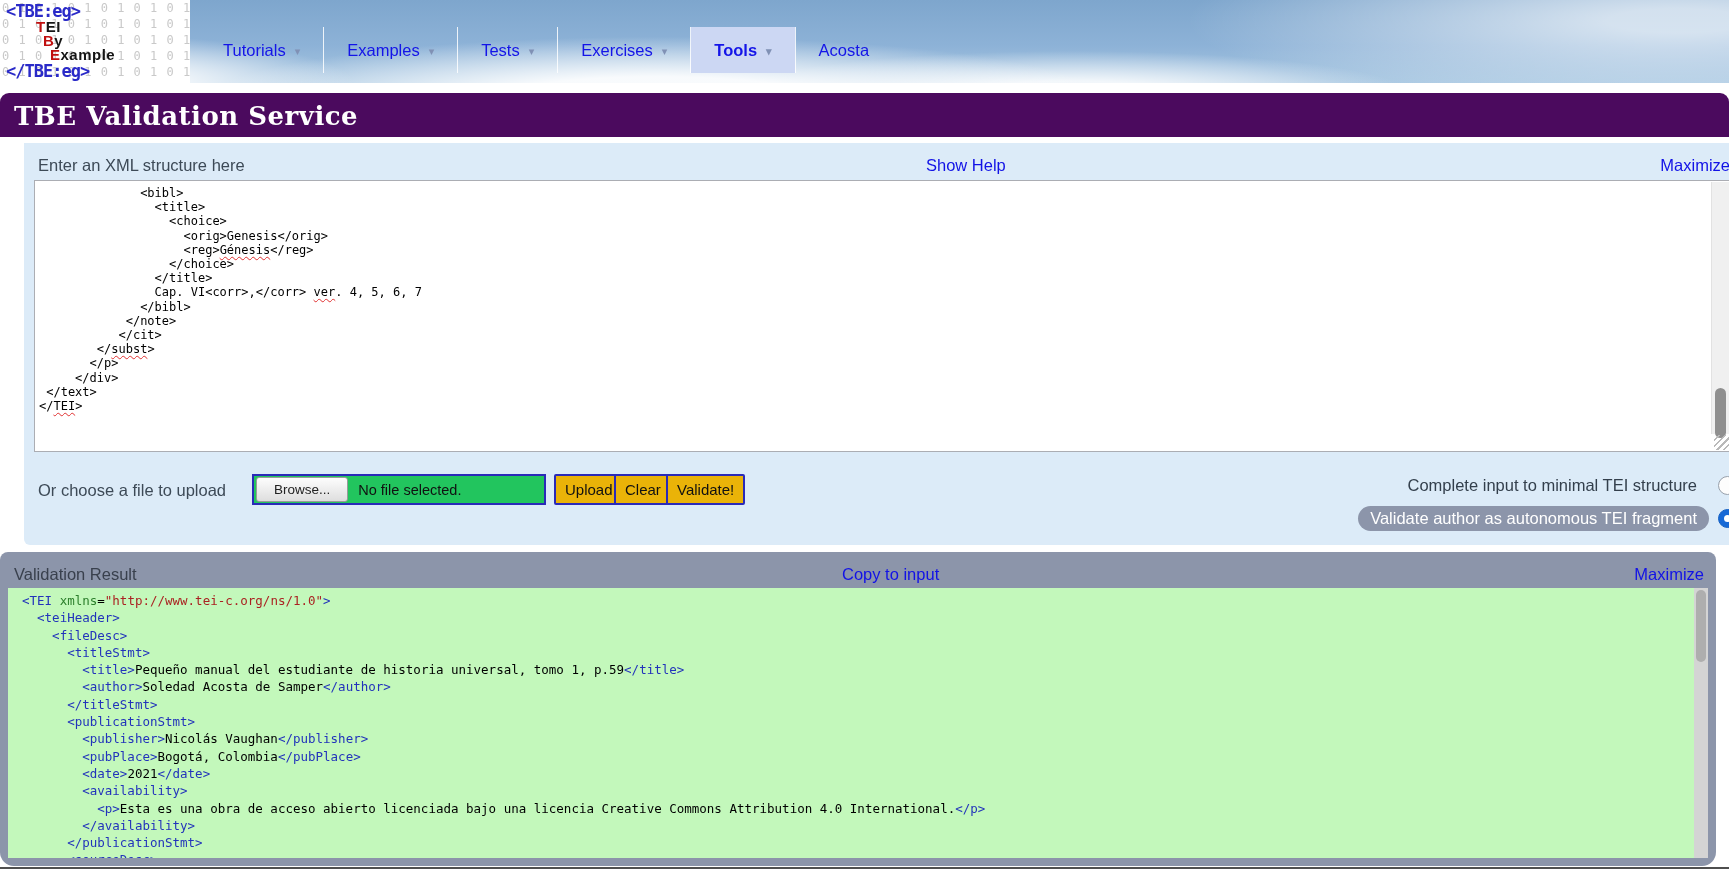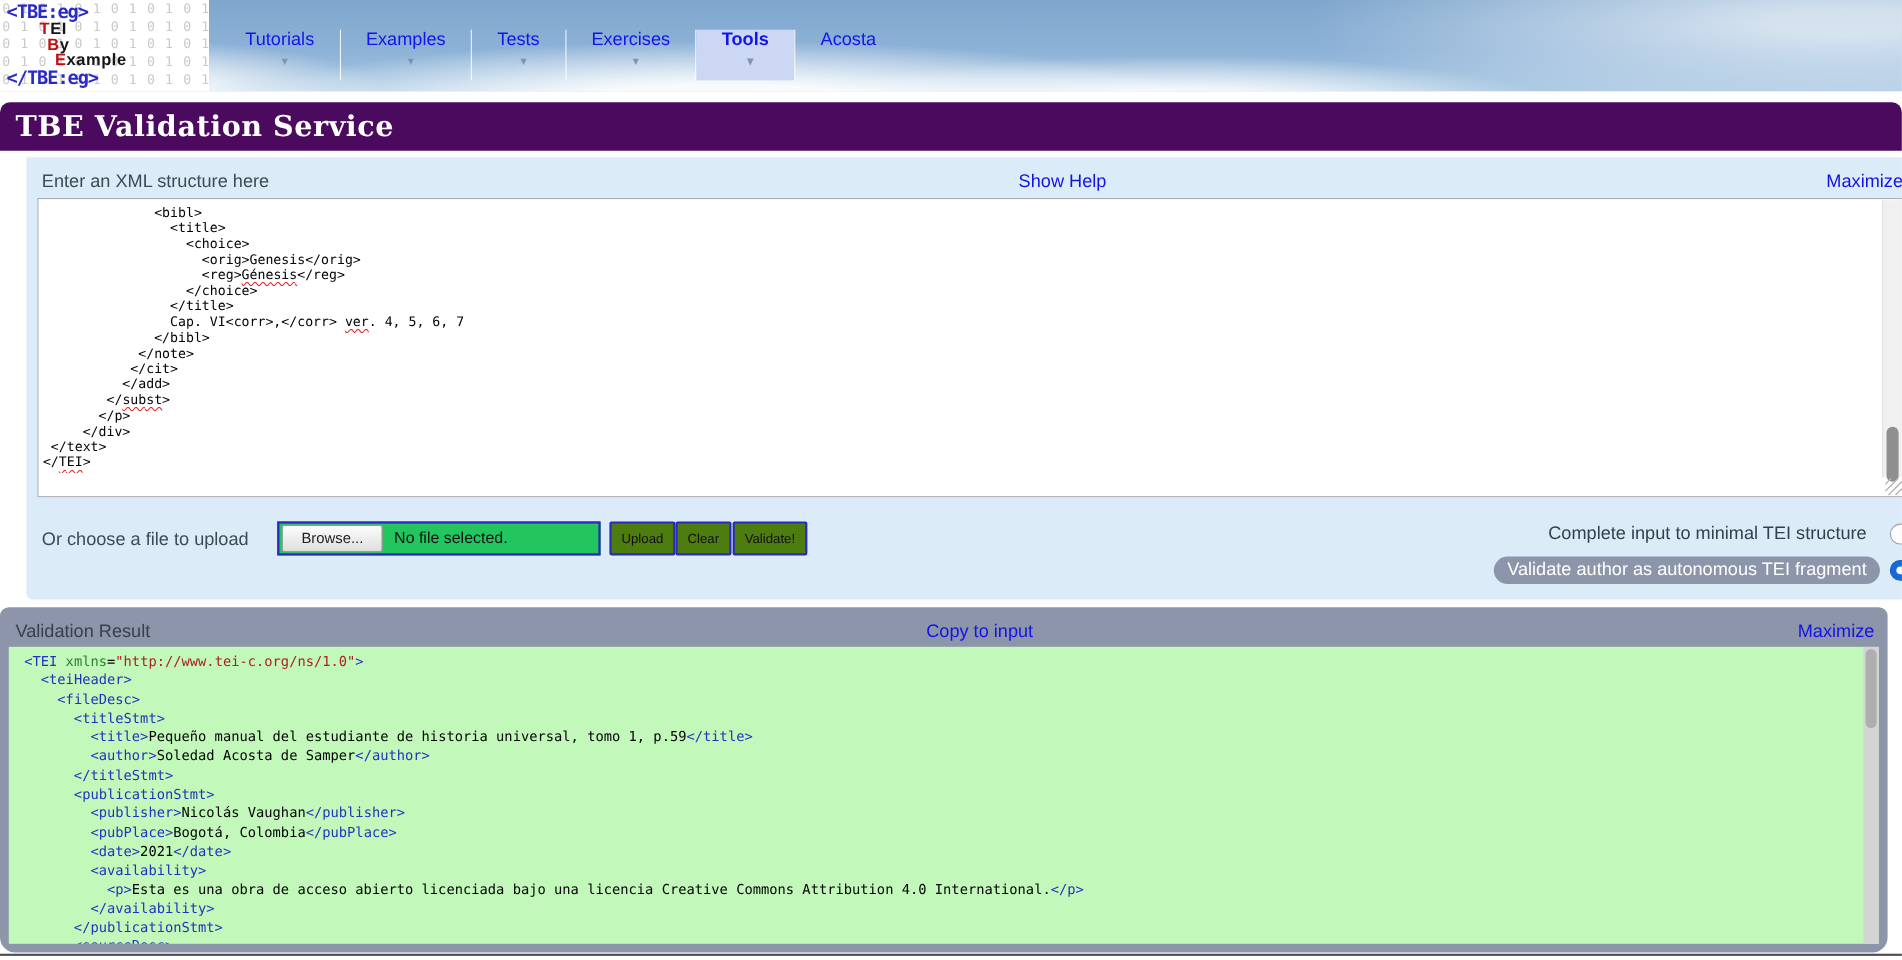--- a/index.html
+++ b/index.html
@@ -22,21 +22,21 @@
   .logo-open{left:6px;top:1px;}
   .logo-close{left:6px;top:61px;}
   .logo-word{font:bold 15px "Liberation Sans",sans-serif;color:#151515;letter-spacing:.5px;}
   .logo-w0{left:36px;top:18px;}
   .logo-w1{left:43px;top:32px;}
   .logo-w2{left:50px;top:46px;}
   .logo-word b{color:#c01010;font-weight:bold;}
 
   .nav{position:absolute;left:200px;top:27px;height:46px;display:flex;align-items:stretch;}
   .nav-sep{width:1px;background:rgba(255,255,255,.85);}
-  .nav-item{display:flex;align-items:center;padding:0 23px;color:#1414e8;font-size:16.5px;cursor:pointer;flex-direction:column;}
+  .nav-item{display:flex;align-items:center;padding:0 23px;color:#1414e8;font-size:16.5px;cursor:pointer;}
   .nav-item.active{background:#ccd7f3;font-weight:bold;}
   .nav-arrow{font-size:11px;color:#8091b5;margin-left:9px;padding-top:3px;}
 
   
   .title-bar{position:absolute;left:0;top:93px;width:1729px;height:44px;background:#4b0a5e;
              border-radius:9px 9px 0 0;}
   .title-bar h1{margin:0;padding:8px 0 0 14px;color:#fff;letter-spacing:.5px;
                 font:bold 26px "DejaVu Serif",serif;}
 
   
@@ -60,22 +60,22 @@
   .ta-thumb{position:absolute;left:3px;right:3px;top:206px;height:50px;background:#8f8f8f;border-radius:6px;}
   .ta-resize{position:absolute;right:1px;bottom:1px;width:15px;height:15px;
              background:repeating-linear-gradient(135deg,transparent 0 3px,#b9b9b9 3px 4.5px);cursor:nwse-resize;}
 
   .upload-label{left:14px;top:338px;}
   .filebox{position:absolute;left:228px;top:331px;width:294px;height:31px;border:2px solid #2a2ab8;
            background:#22c55e;display:flex;align-items:center;box-sizing:border-box;cursor:pointer;}
   .browse-btn{margin-left:2px;padding:4px 17px;font-size:13.5px;color:#222;cursor:pointer;
               background:linear-gradient(#fdfdfd,#dedede);border:1px solid #9a9a9a;border-radius:3px;}
   .file-status{margin-left:10px;font-size:14.5px;color:#111;}
-  .act-btn{position:absolute;top:331px;height:31px;box-sizing:border-box;background:#4d7c0f;
-           border:2px solid #2a2ab8;border-radius:2px;font-size:12px;color:#111;
+  .act-btn{position:absolute;top:331px;height:31px;box-sizing:border-box;background:#eab308;
+           border:2px solid #2a2ab8;border-radius:2px;font-size:15px;color:#111;
            font-family:"Liberation Sans",sans-serif;padding:4px 9px;cursor:pointer;}
   .btn-upload{left:530px;}
   .btn-clear{left:590px;}
   .btn-validate{left:642px;}
 
   .options{position:absolute;right:16px;top:330px;}
   .opt-row{display:flex;align-items:center;justify-content:flex-end;margin-bottom:8px;cursor:pointer;}
   .opt-label{font-size:16.5px;color:#333f4c;padding:3px 12px;}
   .opt-label.selected-pill{background:#8c95aa;color:#fff;border-radius:14px;}
   .radio{width:17px;height:17px;border-radius:50%;background:#fdfdfd;border:1px solid #98a0ab;
@@ -167,21 +167,20 @@
         <div class="cl">                &lt;title&gt;</div>
         <div class="cl">                  &lt;choice&gt;</div>
         <div class="cl">                    &lt;orig&gt;Genesis&lt;/orig&gt;</div>
         <div class="cl">                    &lt;reg&gt;<span class="sq">Génesis</span>&lt;/reg&gt;</div>
         <div class="cl">                  &lt;/choice&gt;</div>
         <div class="cl">                &lt;/title&gt;</div>
         <div class="cl">                Cap. VI&lt;corr&gt;,&lt;/corr&gt; <span class="sq">ver</span>. 4, 5, 6, 7</div>
         <div class="cl">              &lt;/bibl&gt;</div>
         <div class="cl">            &lt;/note&gt;</div>
         <div class="cl">           &lt;/cit&gt;</div>
-        <div class="cl">          &lt;/add&gt;</div>
         <div class="cl">        &lt;/<span class="sq">subst</span>&gt;</div>
         <div class="cl">       &lt;/p&gt;</div>
         <div class="cl">     &lt;/div&gt;</div>
         <div class="cl"> &lt;/text&gt;</div>
         <div class="cl">&lt;/<span class="sq">TEI</span>&gt;</div>
       </div>
     <div class="ta-scroll">
       <div class="ta-thumb"></div>
     </div>
     <div class="ta-resize"></div>

